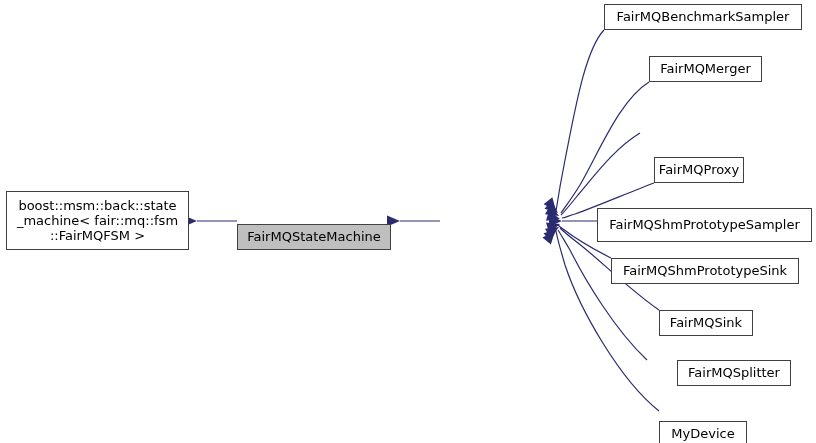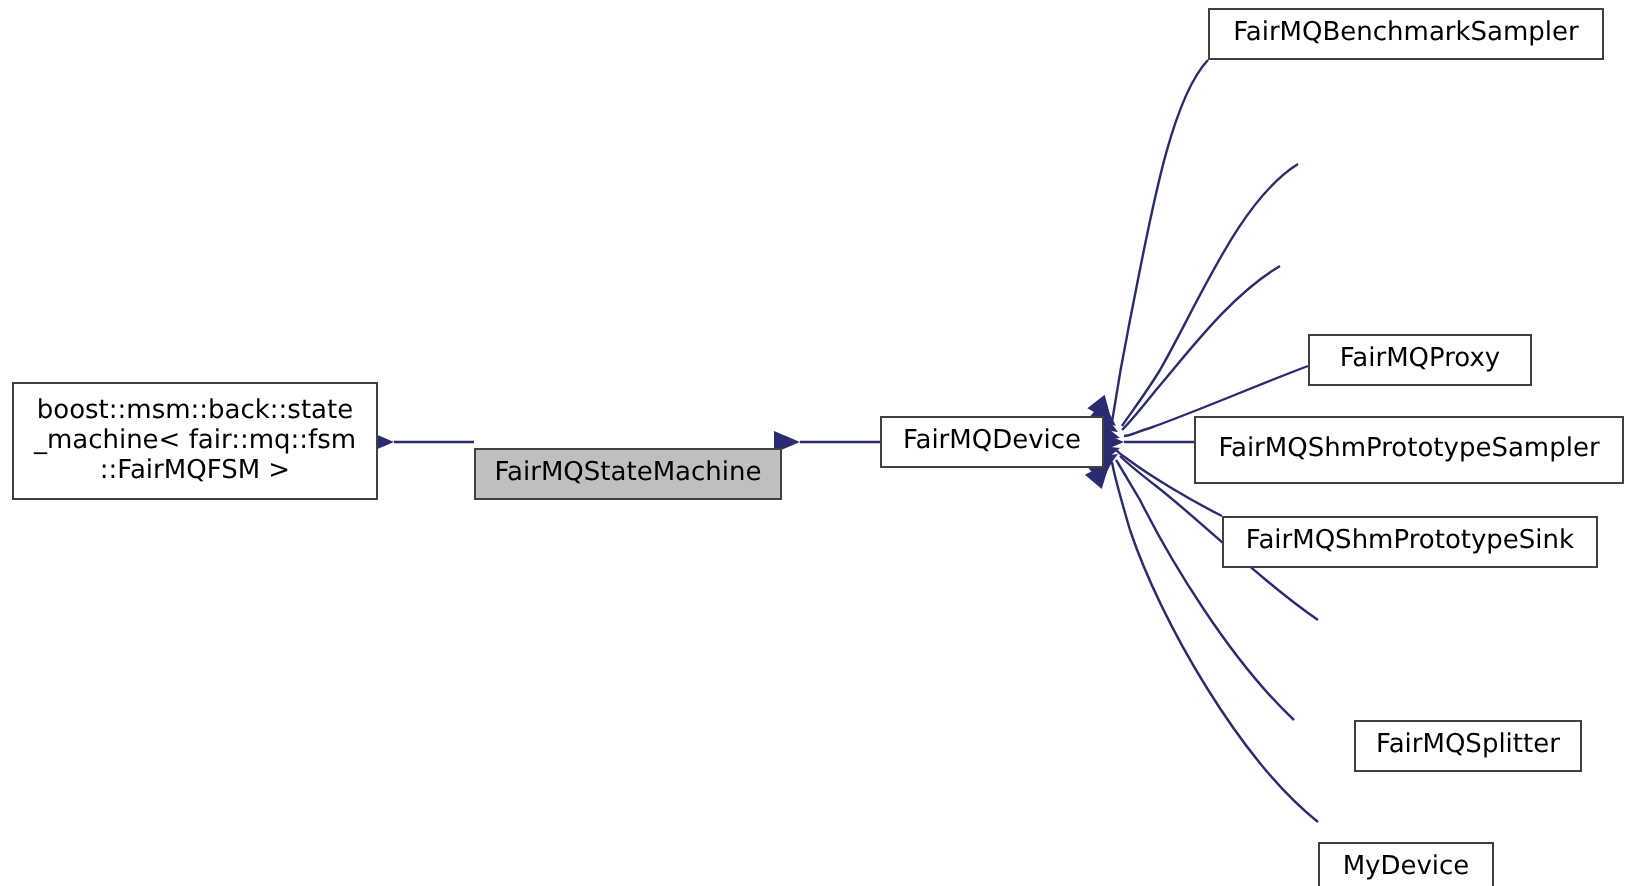--- a/index.html
+++ b/index.html
@@ -76,21 +76,22 @@
       <polygon points="0,0 -13,-5.5 -13,5.5" fill="#2b2b70" transform="translate(560,224) rotate(343)"></polygon>
       <polygon points="0,0 -13,-5.5 -13,5.5" fill="#2b2b70" transform="translate(559,227) rotate(330)"></polygon>
       <polygon points="0,0 -13,-5.5 -13,5.5" fill="#2b2b70" transform="translate(557,229) rotate(320)"></polygon>
       <polygon points="0,0 -13,-5.5 -13,5.5" fill="#2b2b70" transform="translate(555,231) rotate(310)"></polygon>
     </svg>
 
   <div class="node multiline" style="left: 6px; top: 191px; width: 183px; height: 59px;"><span>boost::msm::back::state
 _machine&lt; fair::mq::fsm
 ::FairMQFSM &gt;</span></div>
   <div class="node highlight" style="left: 237px; top: 224px; width: 154px; height: 26px;"><span>FairMQStateMachine</span></div>
-  <div class="node" style="left: 440px; top: 208px; width: 112px; height: 26px;"><span>FairMQDevice</span></div>
   <div class="node" style="left: 604px; top: 4px; width: 198px; height: 26px;"><span>FairMQBenchmarkSampler</span></div>
-  <div class="node" style="left: 654px; top: 157px; width: 112px; height: 26px; margin-top: 10px;"><span>FairMQProxy</span></div>
+  <div class="node" style="left: 649px; top: 56px; width: 113px; height: 26px;"><span>FairMQMerger</span></div>
+  <div class="node" style="left: 654px; top: 157px; width: 90px; height: 26px;"><span>FairMQProxy</span></div>
   <div class="node" style="left: 597px; top: 208px; width: 215px; height: 34px;"><span>FairMQShmPrototypeSampler</span></div>
   <div class="node" style="left: 611px; top: 258px; width: 188px; height: 26px;"><span>FairMQShmPrototypeSink</span></div>
+  <div class="node" style="left: 659px; top: 310px; width: 94px; height: 26px;"><span>FairMQSink</span></div>
   <div class="node" style="left: 647px; top: 360px; width: 114px; height: 26px; margin-left: 30px;"><span>FairMQSplitter</span></div>
   <div class="node" style="left: 659px; top: 421px; width: 88px; height: 26px;"><span>MyDevice</span></div>
 
 </div>
 
 </body></html>

